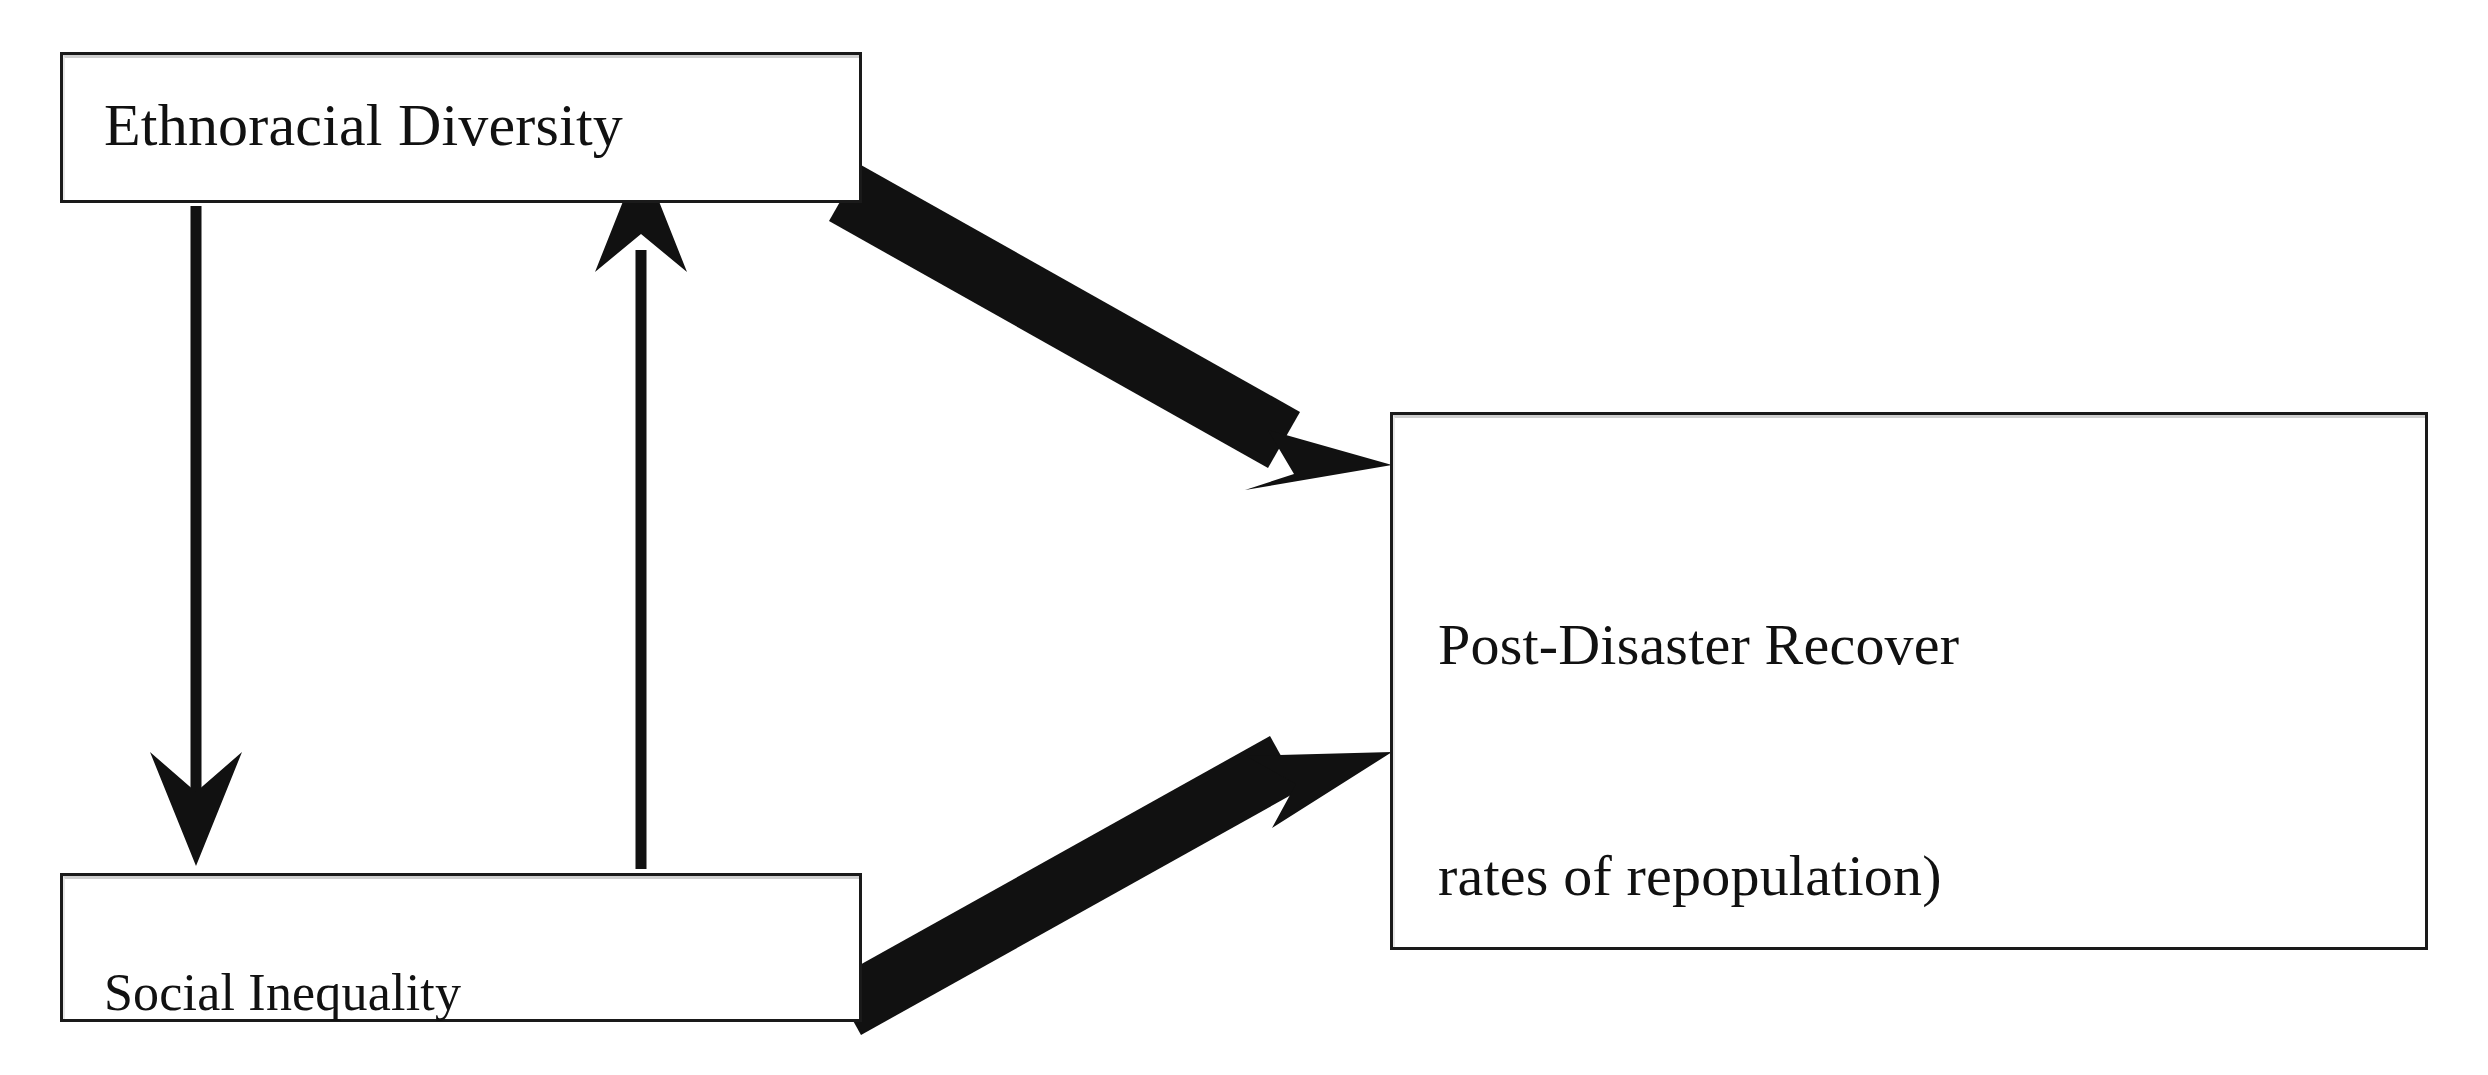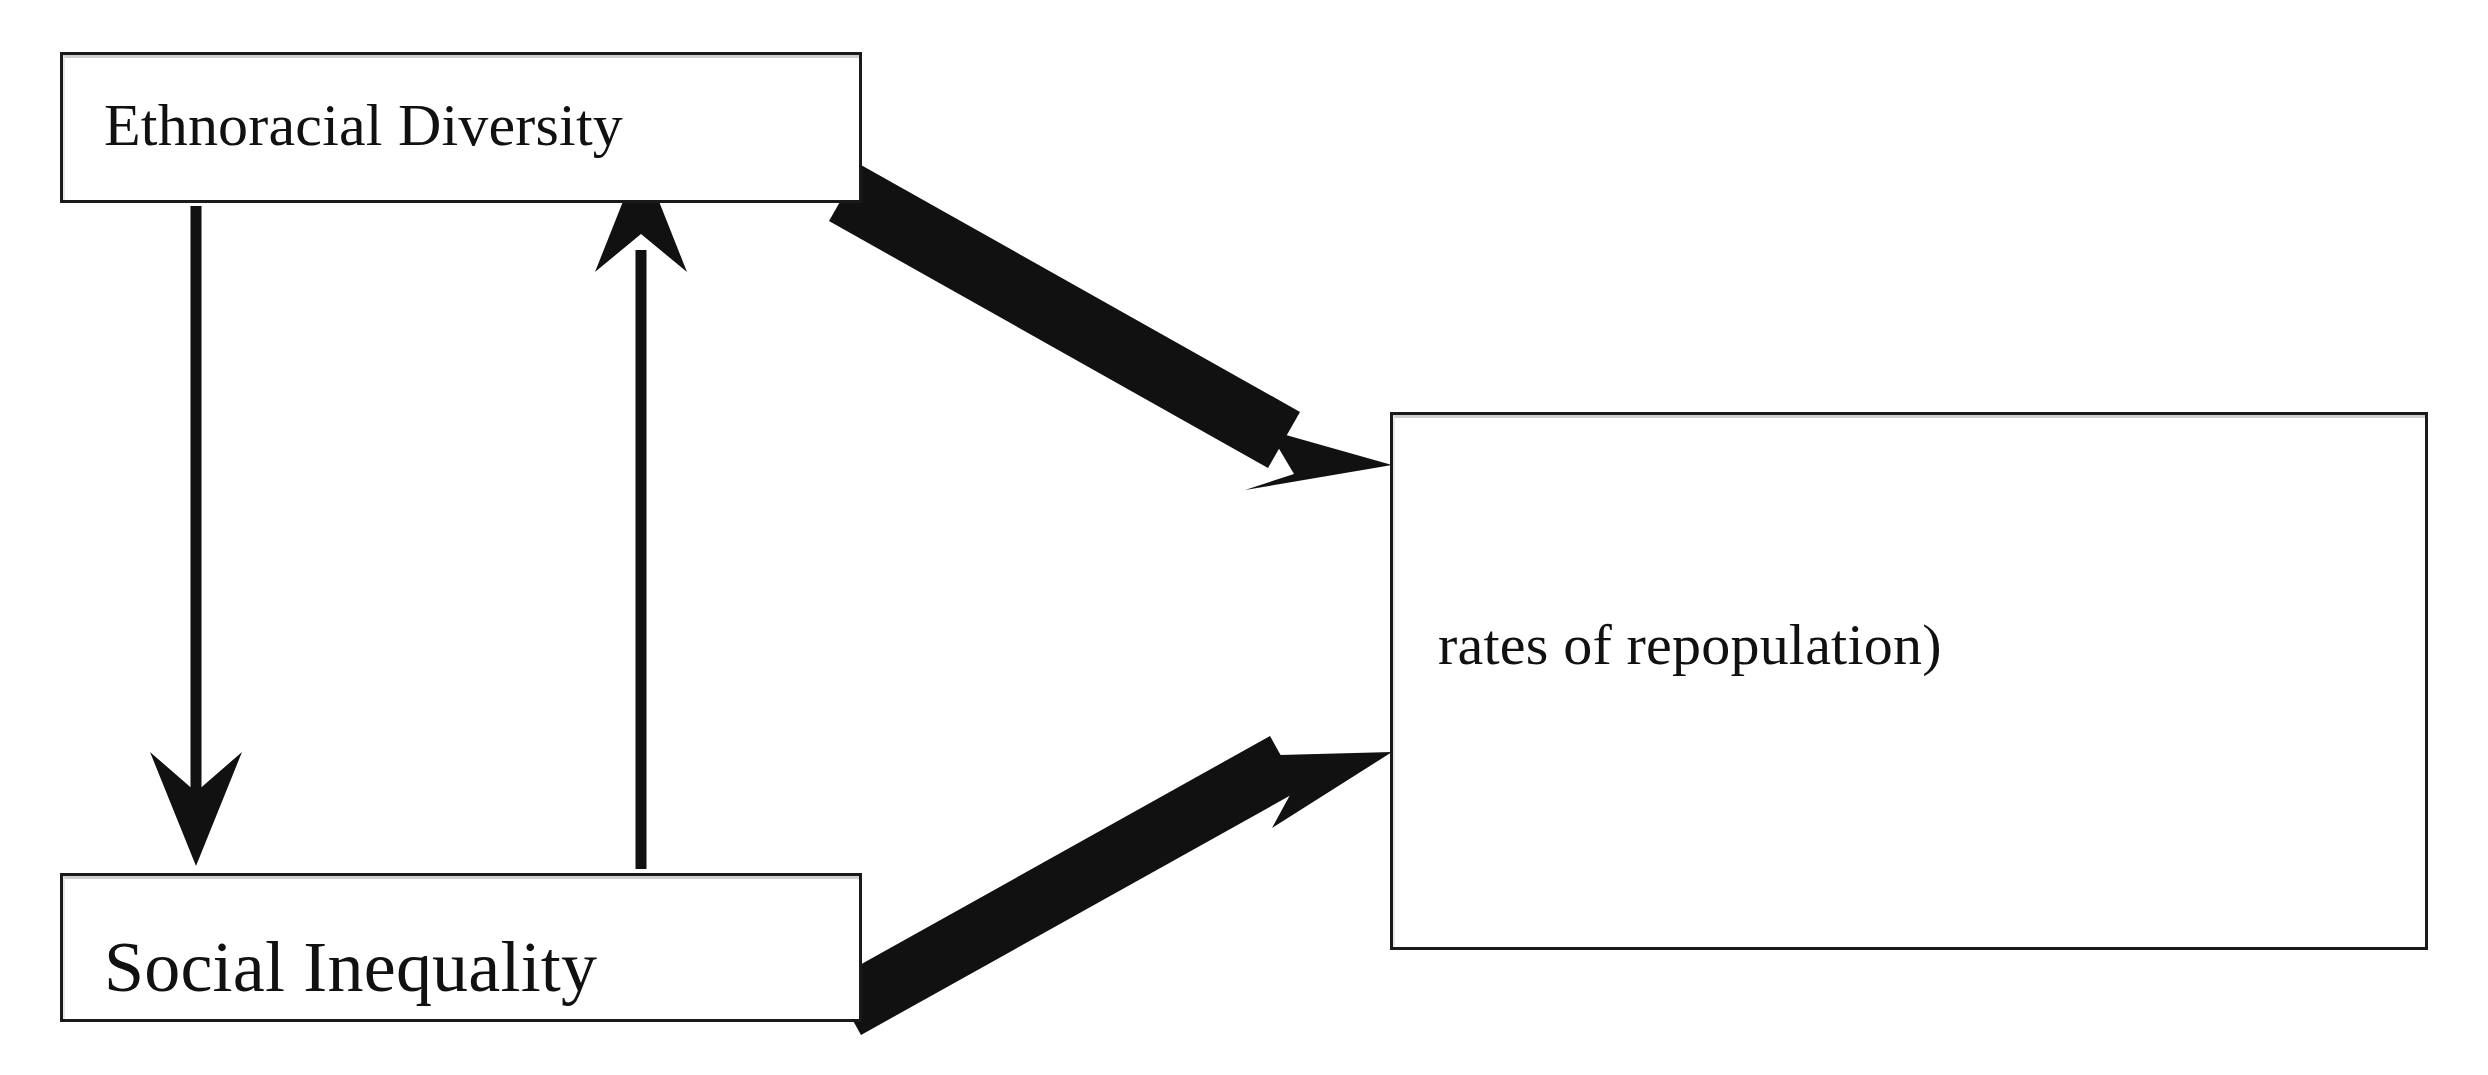--- a/index.html
+++ b/index.html
@@ -50,22 +50,22 @@
   }
   #label-ethnoracial {
     left: 104px; top: 88px;
     font-size: 60px;
     line-height: 74px;
   }
   #box-social {
     left: 60px; top: 873px; width: 802px; height: 149px;
   }
   #label-social {
-    left: 104px; top: 930px;
-    font-size: 72px;
+    left: 104px; top: 956px;
+    font-size: 52px;
     line-height: 74px;
   }
   #box-recovery {
     left: 1390px; top: 412px; width: 1038px; height: 538px;
   }
   #label-recovery {
     left: 1438px; top: 452px;
     font-size: 58px;
     line-height: 77px;
   }
@@ -104,18 +104,19 @@
   </svg>
 
   <div id="box-ethnoracial" class="node-box"></div>
   <div id="label-ethnoracial" class="node-label">Ethnoracial Diversity</div>
 
   <div id="box-social" class="node-box"></div>
   <div id="label-social" class="node-label">Social Inequality</div>
 
   <div id="box-recovery" class="node-box"></div>
   <div id="label-recovery" class="node-label">
+    <span class="line">Post-Disaster Recover</span>
     <span class="line">rates of repopulation)</span>
     
     
   </div>
 
 </div>
 
 </body></html>

